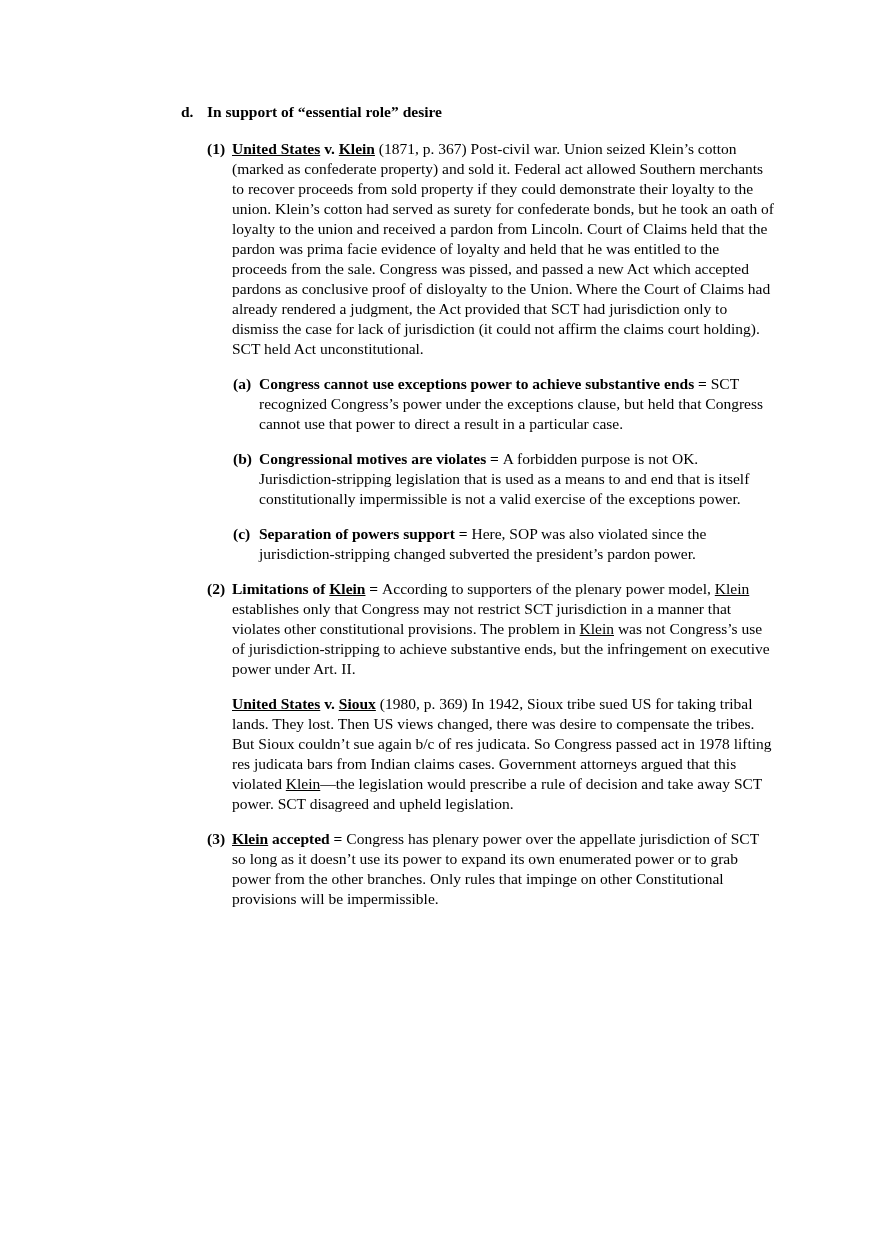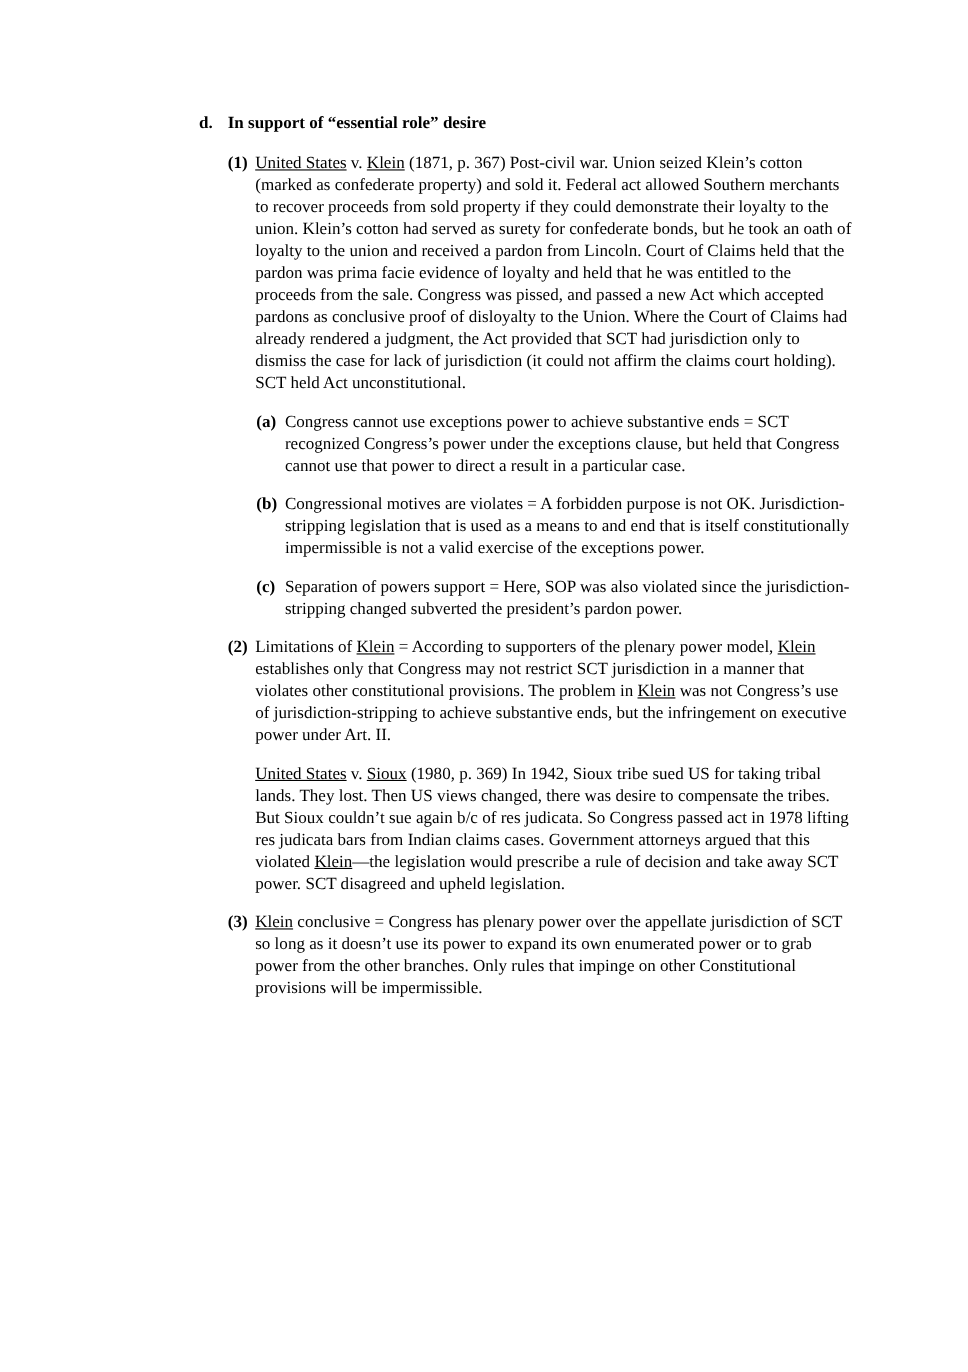--- a/index.html
+++ b/index.html
@@ -10,21 +10,21 @@
     font-size: 15.5px; line-height: 20px; color: #000000;
     overflow: hidden;
   }
   .content { position: absolute; top: 102px; left: 0; }
   .block { position: relative; margin-bottom: 15px; }
   .block .marker { position: absolute; left: 0; top: 0; font-weight: bold; white-space: pre; }
   .h  { margin-left: 181px; padding-left: 26px; width: 480px; font-weight: bold; margin-bottom: 17px; }
   .l1 { margin-left: 207px; padding-left: 25px; width: 568px; }
   .l2 { margin-left: 233px; padding-left: 26px; width: 543px; }
   .p2 { margin-left: 232px; width: 544px; }
-  .b  { font-weight: normal; }
+  .b  { font-weight: bold; }
   .u  { text-decoration: underline; }
 </style>
 </head>
 <body>
 
 <div class="page">
   <div class="content">
 
     <div class="block h">
       <span class="marker">d.</span>
@@ -55,17 +55,17 @@
       <span class="marker">(2)</span>
       <span class="b">Limitations of </span><span class="b u">Klein</span><span class="b"> = </span><span>According to supporters of the plenary power model, </span><span class="u">Klein</span><span> establishes only that Congress may not restrict SCT jurisdiction in a manner that violates other constitutional provisions. The problem in </span><span class="u">Klein</span><span> was not Congress’s use of jurisdiction-stripping to achieve substantive ends, but the infringement on executive power under Art. II.</span>
     </div>
 
     <div class="block p2">
       <span class="b u">United States</span><span class="b"> v. </span><span class="b u">Sioux</span><span> (1980, p. 369) In 1942, Sioux tribe sued US for taking tribal lands. They lost. Then US views changed, there was desire to compensate the tribes. But Sioux couldn’t sue again b/c of res judicata. So Congress passed act in 1978 lifting res judicata bars from Indian claims cases. Government attorneys argued that this violated </span><span class="u">Klein</span><span>—the legislation would prescribe a rule of decision and take away SCT power. SCT disagreed and upheld legislation.</span>
     </div>
 
     <div class="block l1">
       <span class="marker">(3)</span>
-      <span class="b u">Klein</span><span class="b"> conclusive = </span><span>Congress has plenary power over the appellate jurisdiction of SCT so long as it doesn’t use its power to expand its own enumerated power or to grab power from the other branches. Only rules that impinge on other Constitutional provisions will be impermissible.</span>
+      <span class="b u">Klein</span><span class="b"> accepted = </span><span>Congress has plenary power over the appellate jurisdiction of SCT so long as it doesn’t use its power to expand its own enumerated power or to grab power from the other branches. Only rules that impinge on other Constitutional provisions will be impermissible.</span>
     </div>
 
   </div>
 </div>
 
 </body></html>

